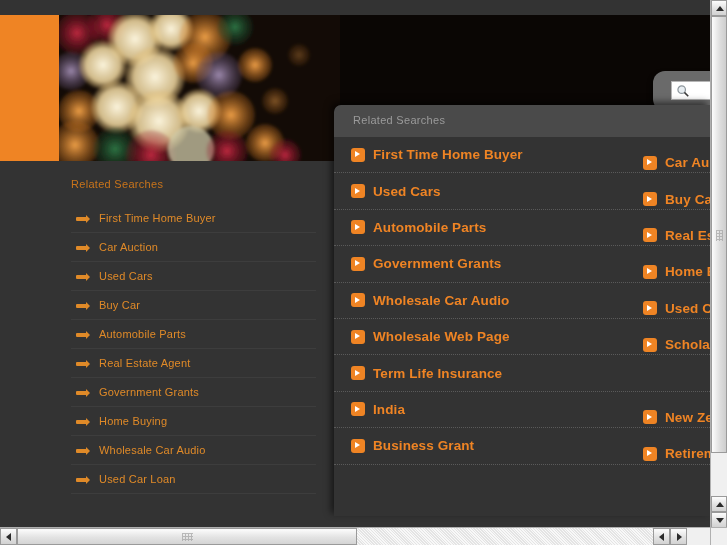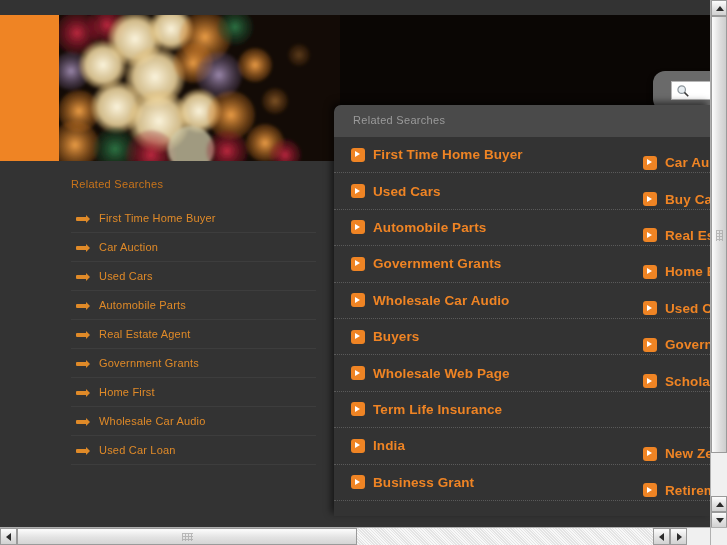--- a/index.html
+++ b/index.html
@@ -420,33 +420,37 @@
         <li class="side-item">
           <span class="bullet-icon"></span>
           <span>Car Auction</span>
         </li>
         <li class="side-item">
           <span class="bullet-icon"></span>
           <span>Used Cars</span>
         </li>
         <li class="side-item">
           <span class="bullet-icon"></span>
+          <span>Buy Car</span>
+        </li>
+        <li class="side-item">
+          <span class="bullet-icon"></span>
           <span>Automobile Parts</span>
         </li>
         <li class="side-item">
           <span class="bullet-icon"></span>
           <span>Real Estate Agent</span>
         </li>
         <li class="side-item">
           <span class="bullet-icon"></span>
           <span>Government Grants</span>
         </li>
         <li class="side-item">
           <span class="bullet-icon"></span>
-          <span>Home First</span>
+          <span>Home Buying</span>
         </li>
         <li class="side-item">
           <span class="bullet-icon"></span>
           <span>Wholesale Car Audio</span>
         </li>
         <li class="side-item">
           <span class="bullet-icon"></span>
           <span>Used Car Loan</span>
         </li>
       </ul>
@@ -506,30 +510,20 @@
           <div class="ov-cell left">
             <span class="chev-icon"></span>
             <span class="ov-label">Wholesale Car Audio</span>
           </div>
           <div class="ov-cell right">
             <span class="chev-icon"></span>
             <span class="ov-label">Used C</span>
           </div>
         </div>
 
-        <div class="ov-row">
-          <div class="ov-cell left">
-            <span class="chev-icon"></span>
-            <span class="ov-label">Buyers</span>
-          </div>
-          <div class="ov-cell right">
-            <span class="chev-icon"></span>
-            <span class="ov-label">Govern</span>
-          </div>
-        </div>
 
         <div class="ov-row">
           <div class="ov-cell left">
             <span class="chev-icon"></span>
             <span class="ov-label">Wholesale Web Page</span>
           </div>
           <div class="ov-cell right">
             <span class="chev-icon"></span>
             <span class="ov-label">Schola</span>
           </div>

